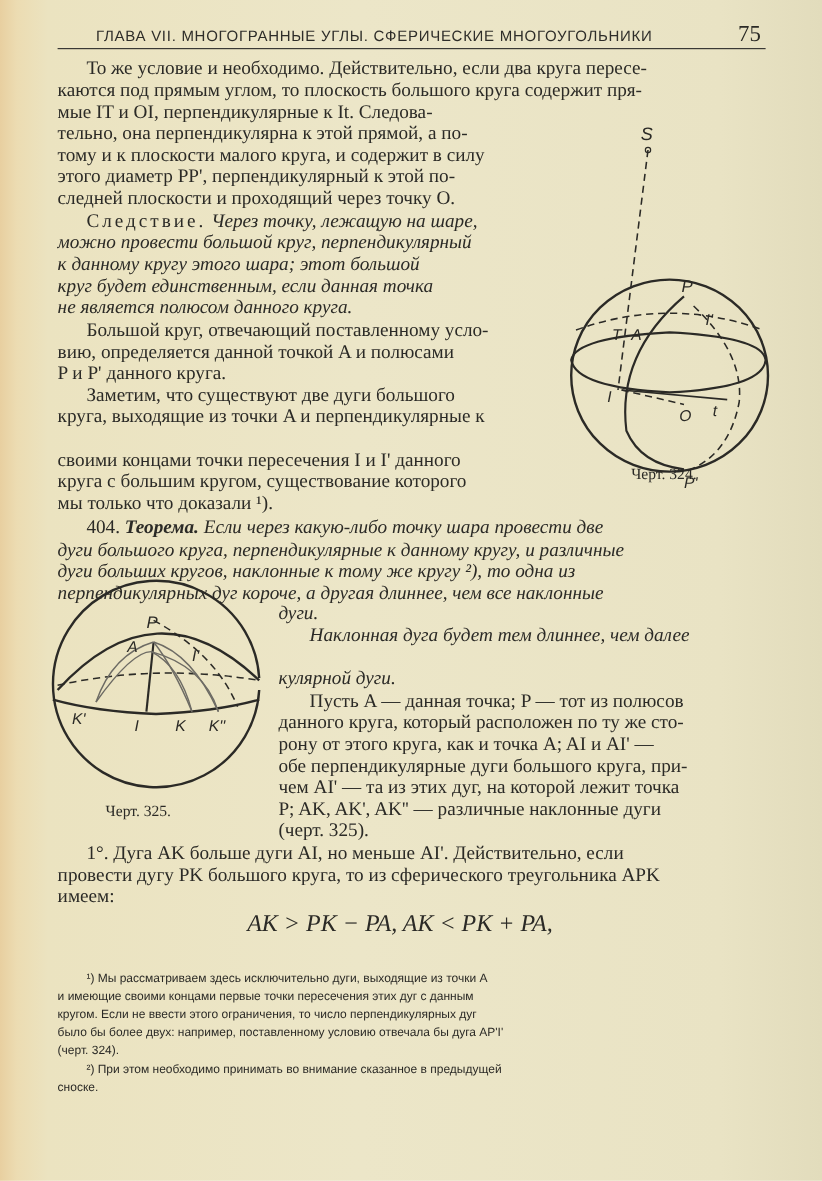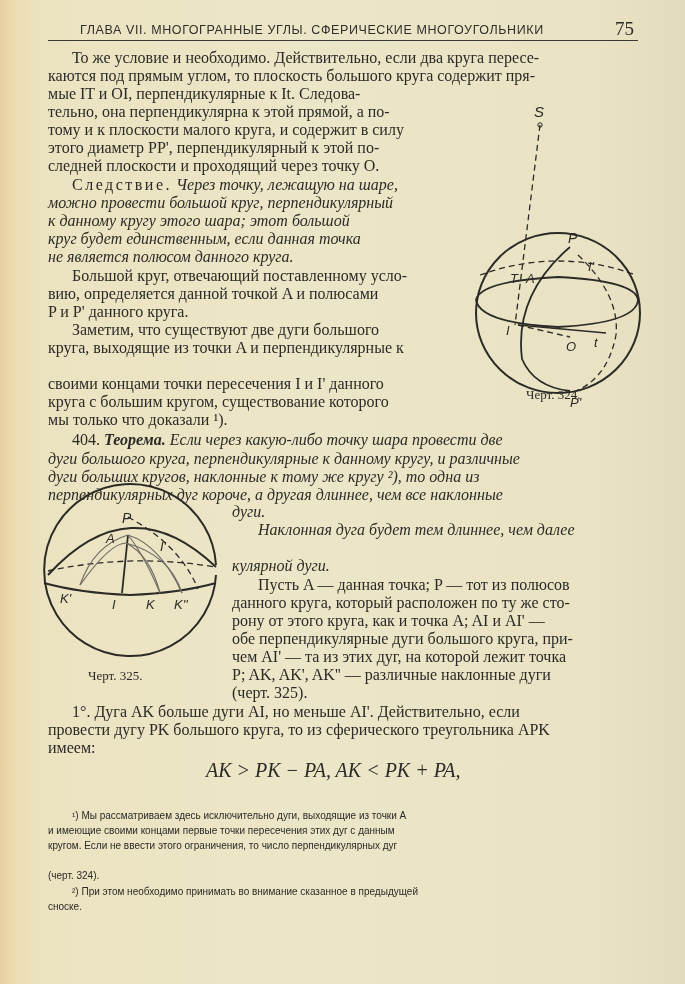--- a/index.html
+++ b/index.html
@@ -144,16 +144,17 @@
 
   <div class="line" style="left:72px;top:703px;">1°. Дуга AK больше дуги AI, но меньше AI'. Действительно, если</div>
   <div class="line" style="left:48px;top:721px;">провести дугу PK большого круга, то из сферического треугольника APK</div>
   <div class="line" style="left:48px;top:739px;">имеем:</div>
 
   <div class="formula" style="left:206px;top:759px;">AK &gt; PK − PA,  AK &lt; PK + PA,</div>
 
   <div class="line small" style="left:72px;top:808px;">¹) Мы рассматриваем здесь исключительно дуги, выходящие из точки A</div>
   <div class="line small" style="left:48px;top:823px;">и имеющие своими концами первые точки пересечения этих дуг с данным</div>
   <div class="line small" style="left:48px;top:838px;">кругом. Если не ввести этого ограничения, то число перпендикулярных дуг</div>
+  <div class="line small" style="left:48px;top:853px;">было бы более двух: например, поставленному условию отвечала бы дуга AP'I'</div>
   <div class="line small" style="left:48px;top:868px;">(черт. 324).</div>
   <div class="line small" style="left:72px;top:884px;">²) При этом необходимо принимать во внимание сказанное в предыдущей</div>
   <div class="line small" style="left:48px;top:899px;">сноске.</div>
 </div>
 
 </body></html>

